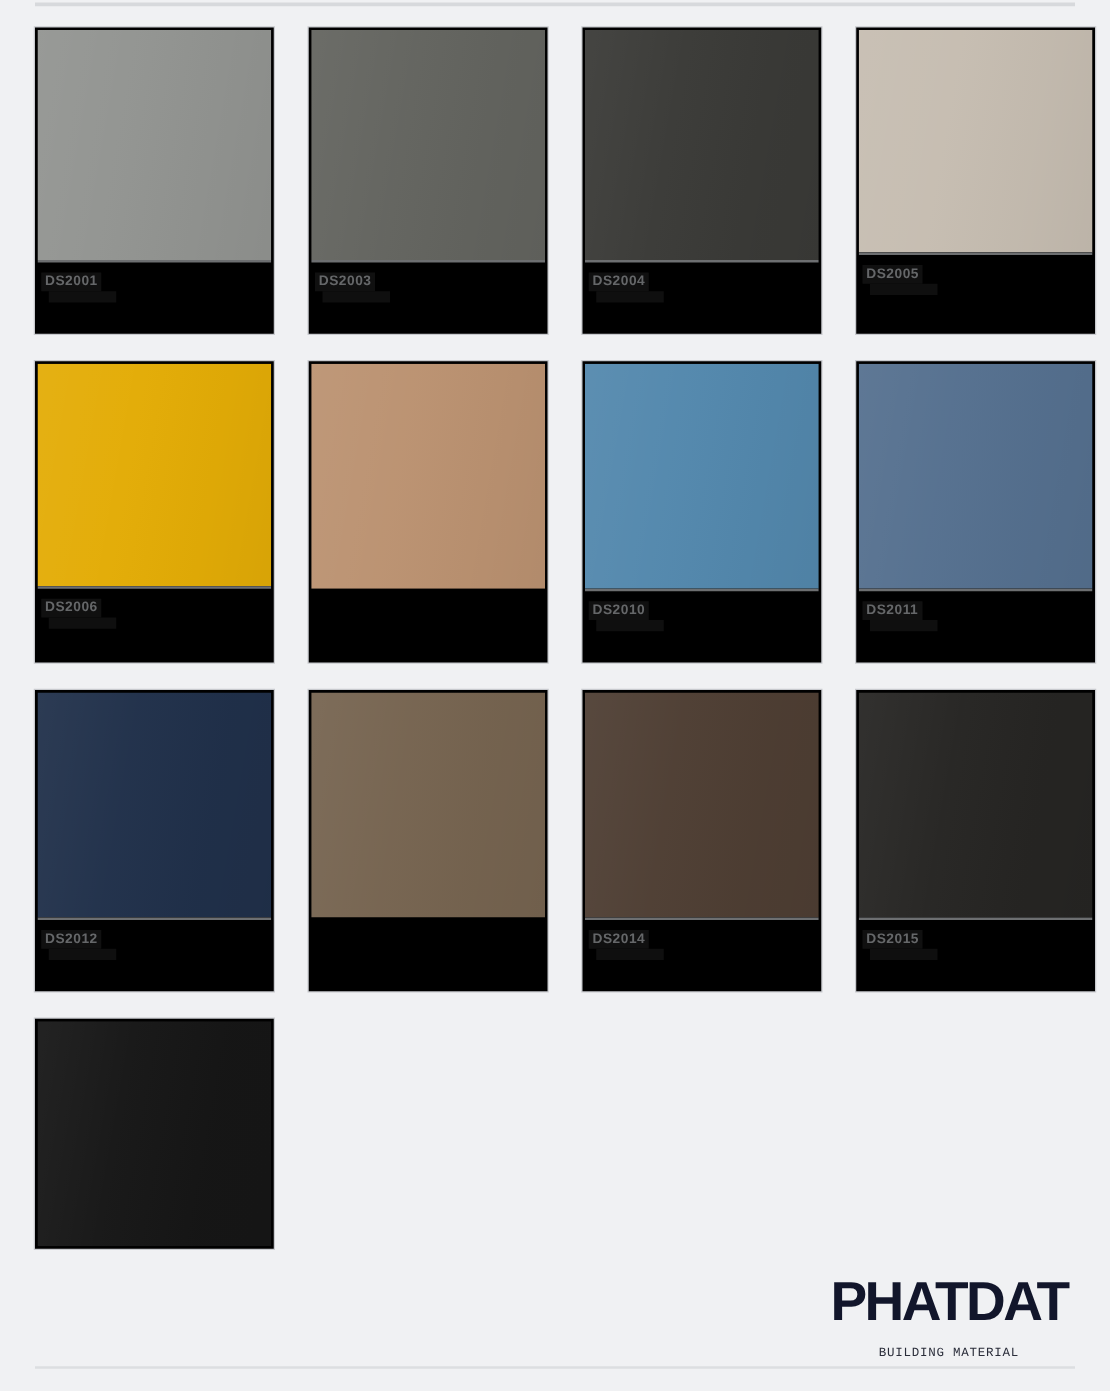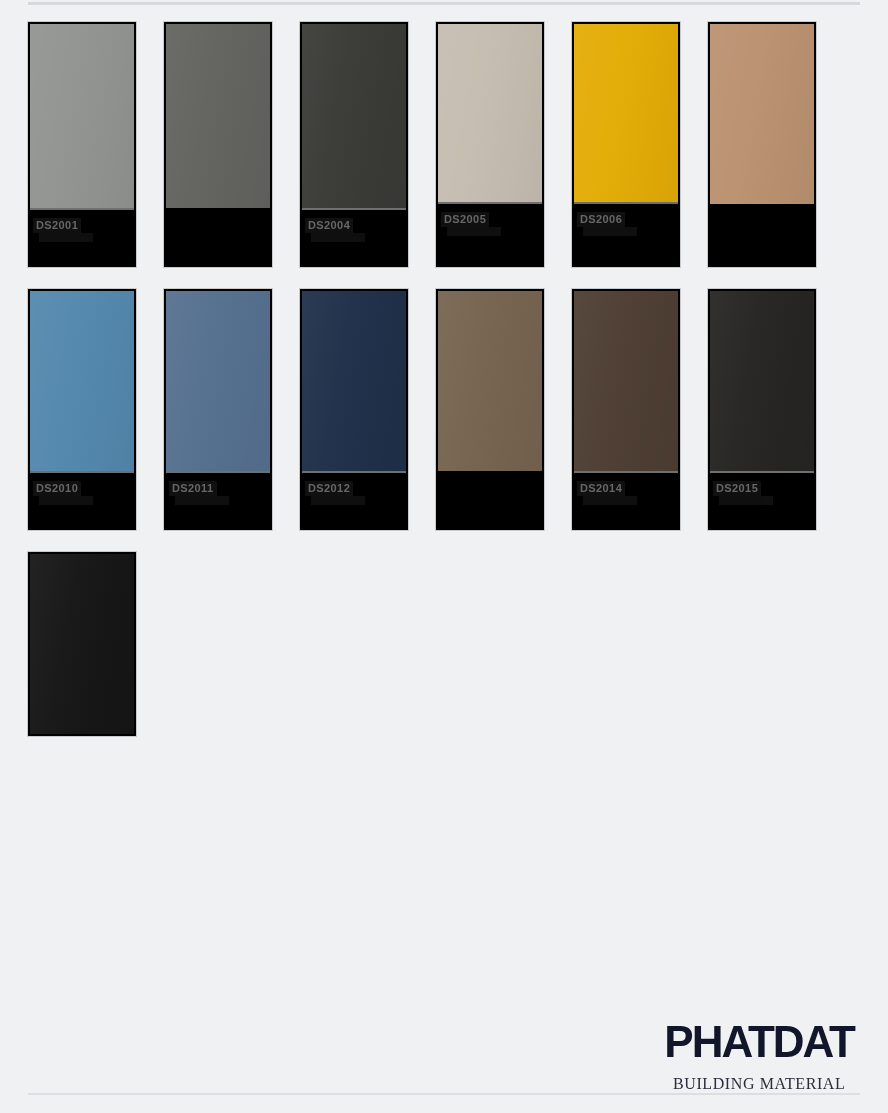--- a/index.html
+++ b/index.html
@@ -24,23 +24,23 @@
     background: #d7d9dc;
   }
   .divider.top    { top: 2px; }
   .divider.bottom { bottom: 18px; height: 2px; background: #dcdee1; }
 
   
   .grid {
     position: absolute;
     top: 22px;
     left: 28px;
-    width: 788px;
+    width: 848px;
     display: grid;
-    grid-template-columns: repeat(6, 1fr);
+    grid-template-columns: repeat(4, 1fr);
     column-gap: 28px;
     row-gap: 22px;
   }
 
   .card {
     position: relative;
     background: #000;
     padding: 2px 2px 2px 2px;
     box-sizing: border-box;
     box-shadow: 0 0 0 1px #c8cace;
@@ -119,22 +119,22 @@
   .logo-word {
     font-family: "Liberation Sans", sans-serif;
     font-size: 44px;
     font-weight: bold;
     letter-spacing: -2px;
     line-height: 44px;
     color: #12162b;
     margin: 12px;
   }
   .logo-sub {
-    font-family: Liberation Serif, serif;
-    font-size: 16px;
+    font-family: Liberation Mono, monospace;
+    font-size: 10px;
     letter-spacing: 0.6px;
     color: #2a2d3a;
     margin: 2px 0 0 0;
     line-height: 15px;
   }
 </style>
 </head>
 <body>
 
 <div class="divider top"></div>
@@ -147,20 +147,23 @@
       <div class="label-band">
         <span class="code">DS2001</span>
       </div>
     </div>
   </div>
 
 
   <div class="card row1">
     <div class="card-inner">
       <div class="swatch" style="background-color:#63645f;"></div>
+      <div class="label-band">
+        <span class="code">DS2003</span>
+      </div>
     </div>
   </div>
 
   <div class="card row1">
     <div class="card-inner">
       <div class="swatch" style="background-color:#3a3a37;"></div>
       <div class="label-band">
         <span class="code">DS2004</span>
       </div>
     </div>

